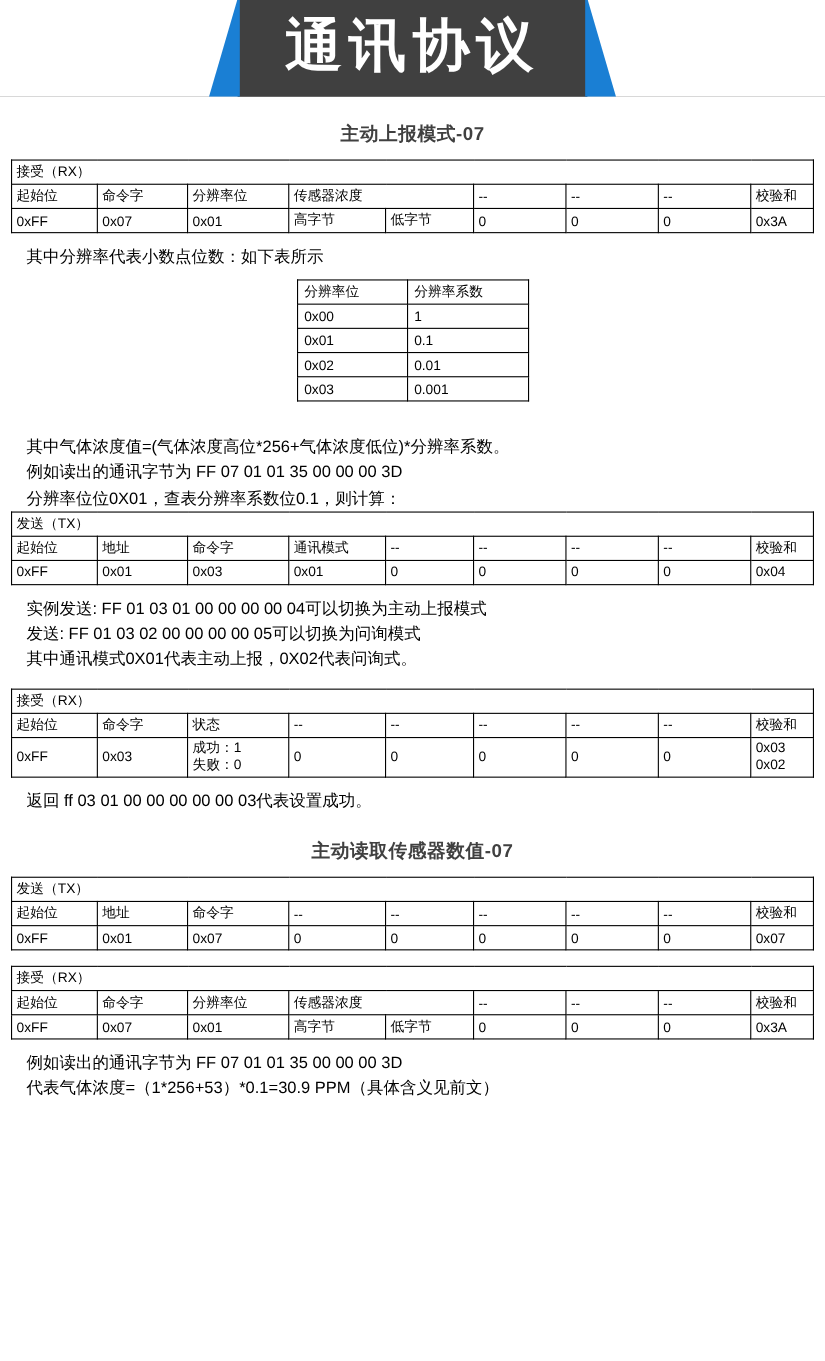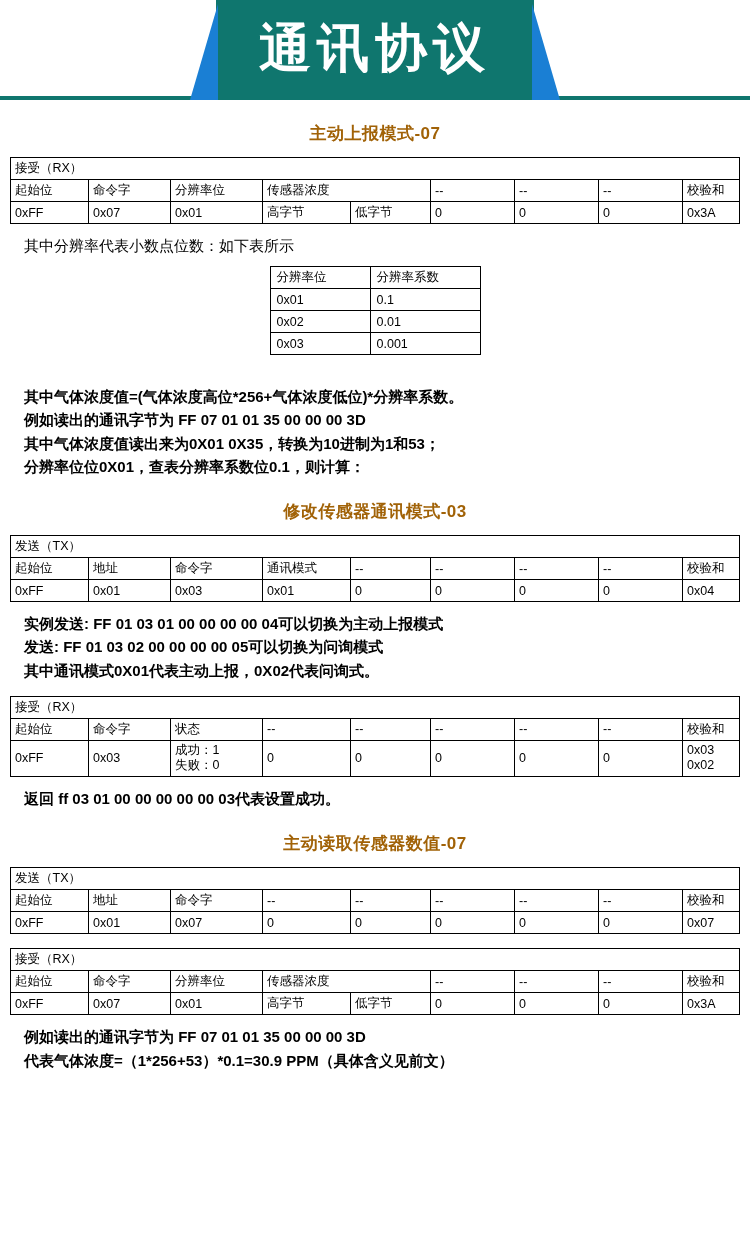--- a/index.html
+++ b/index.html
@@ -18,22 +18,22 @@
     position: relative;
     width: 750px;
     min-height: 1237px;
     overflow: hidden;
   }
 
   
   .banner {
     position: relative;
     width: 750px;
-    height: 100px;
-    background: #0f766e;
+    height: 88px;
+    background: #404040;
     overflow: hidden;
   }
   .banner-inner {
     position: absolute;
     left: 0; top: 0; right: 0; bottom: 0;
     display: flex;
     align-items: center;
     justify-content: center;
   }
   .banner-title {
@@ -69,21 +69,21 @@
   .banner-wedge-right {
     right: 190px;
     border-right: 28px solid transparent;
   }
 
   
   .section-title {
     text-align: center;
     font-size: 17px;
     font-weight: bold;
-    color: #a16207;
+    color: #404040;
     margin: 22px 0 12px 0;
     letter-spacing: 0.5px;
   }
 
   
   .tbl-wrap {
     padding: 0 10px;
     box-sizing: border-box;
   }
   table.proto {
@@ -128,21 +128,21 @@
   
   .para {
     font-size: 15px;
     line-height: 1.6;
     margin: 0;
     padding: 0 16px 0 24px;
   }
   .para-block {
     margin: 10px 0 0 0;
   }
-  .para.tight { line-height: 1.55; font-weight: bold; }
+  .para.tight { line-height: 1.55; }
   .gap-md { height: 14px; }
   .gap-lg { height: 20px; }
 </style>
 </head>
 <body>
 
 <div class="page">
 
   <div class="banner">
     <div class="banner-notch-left"></div>
@@ -204,20 +204,24 @@
 
   <table class="res-tbl">
     <colgroup>
         <col style="width:100px">
         <col style="width:110px">
       </colgroup>
     <tbody>
         <tr>
       <td>分辨率位</td>
       <td>分辨率系数</td>
+    </tr>
+    <tr>
+      <td>0x00</td>
+      <td>1</td>
     </tr>
     <tr>
       <td>0x01</td>
       <td>0.1</td>
     </tr>
     <tr>
       <td>0x02</td>
       <td>0.01</td>
     </tr>
     <tr>
@@ -225,25 +229,23 @@
       <td>0.001</td>
     </tr>
   </tbody>
     </table>
 
   <div class="gap-lg"></div>
 
   <div class="para-block">
     <p class="para tight">其中气体浓度值=(气体浓度高位*256+气体浓度低位)*分辨率系数。</p>
     <p class="para tight">例如读出的通讯字节为 FF 07 01 01 35 00 00 00 3D</p>
-    <p class="para tight">其中气体浓度值读出来为0X01 0X35，转换为10进制为1和53；</p>
     <p class="para tight">分辨率位位0X01，查表分辨率系数位0.1，则计算：</p>
   </div>
 
-  <div class="section-title">修改传感器通讯模式-03</div>
 
   <div class="tbl-wrap">
     <table class="proto">
       <colgroup>
         <col style="width:78px">
           <col style="width:82px">
           <col style="width:92px">
         <col style="width:88px">
           <col style="width:80px">
           <col style="width:84px">

